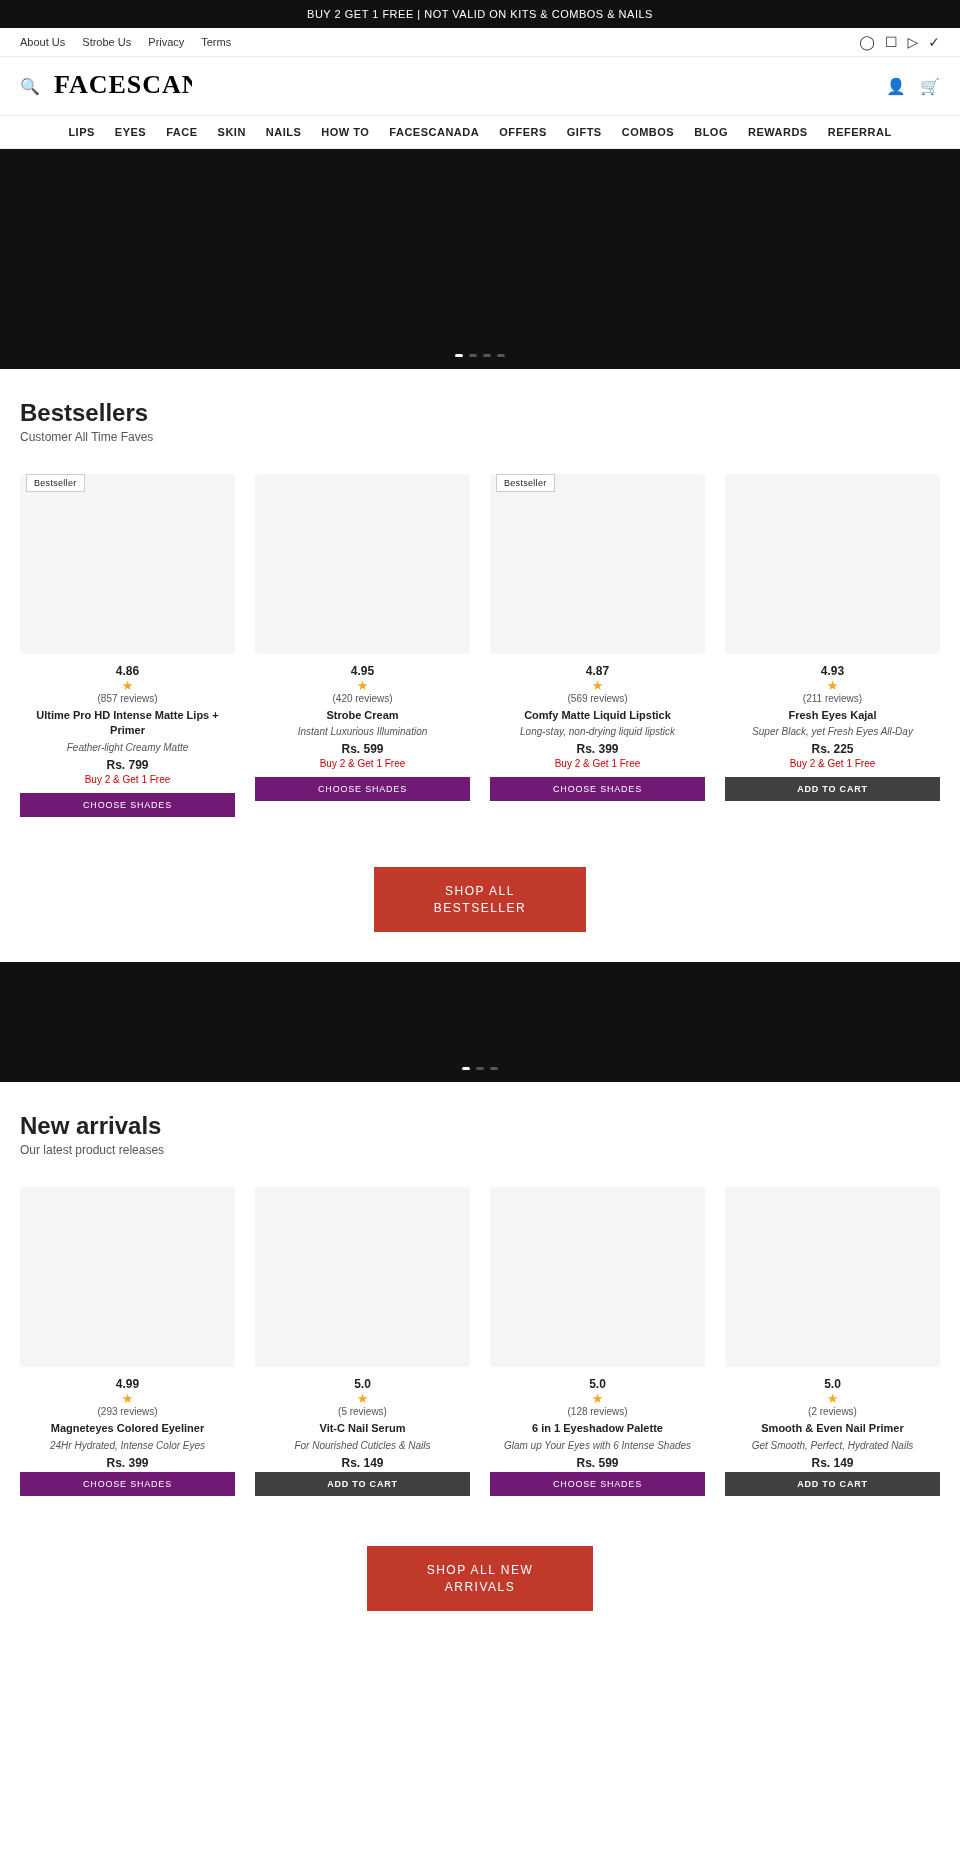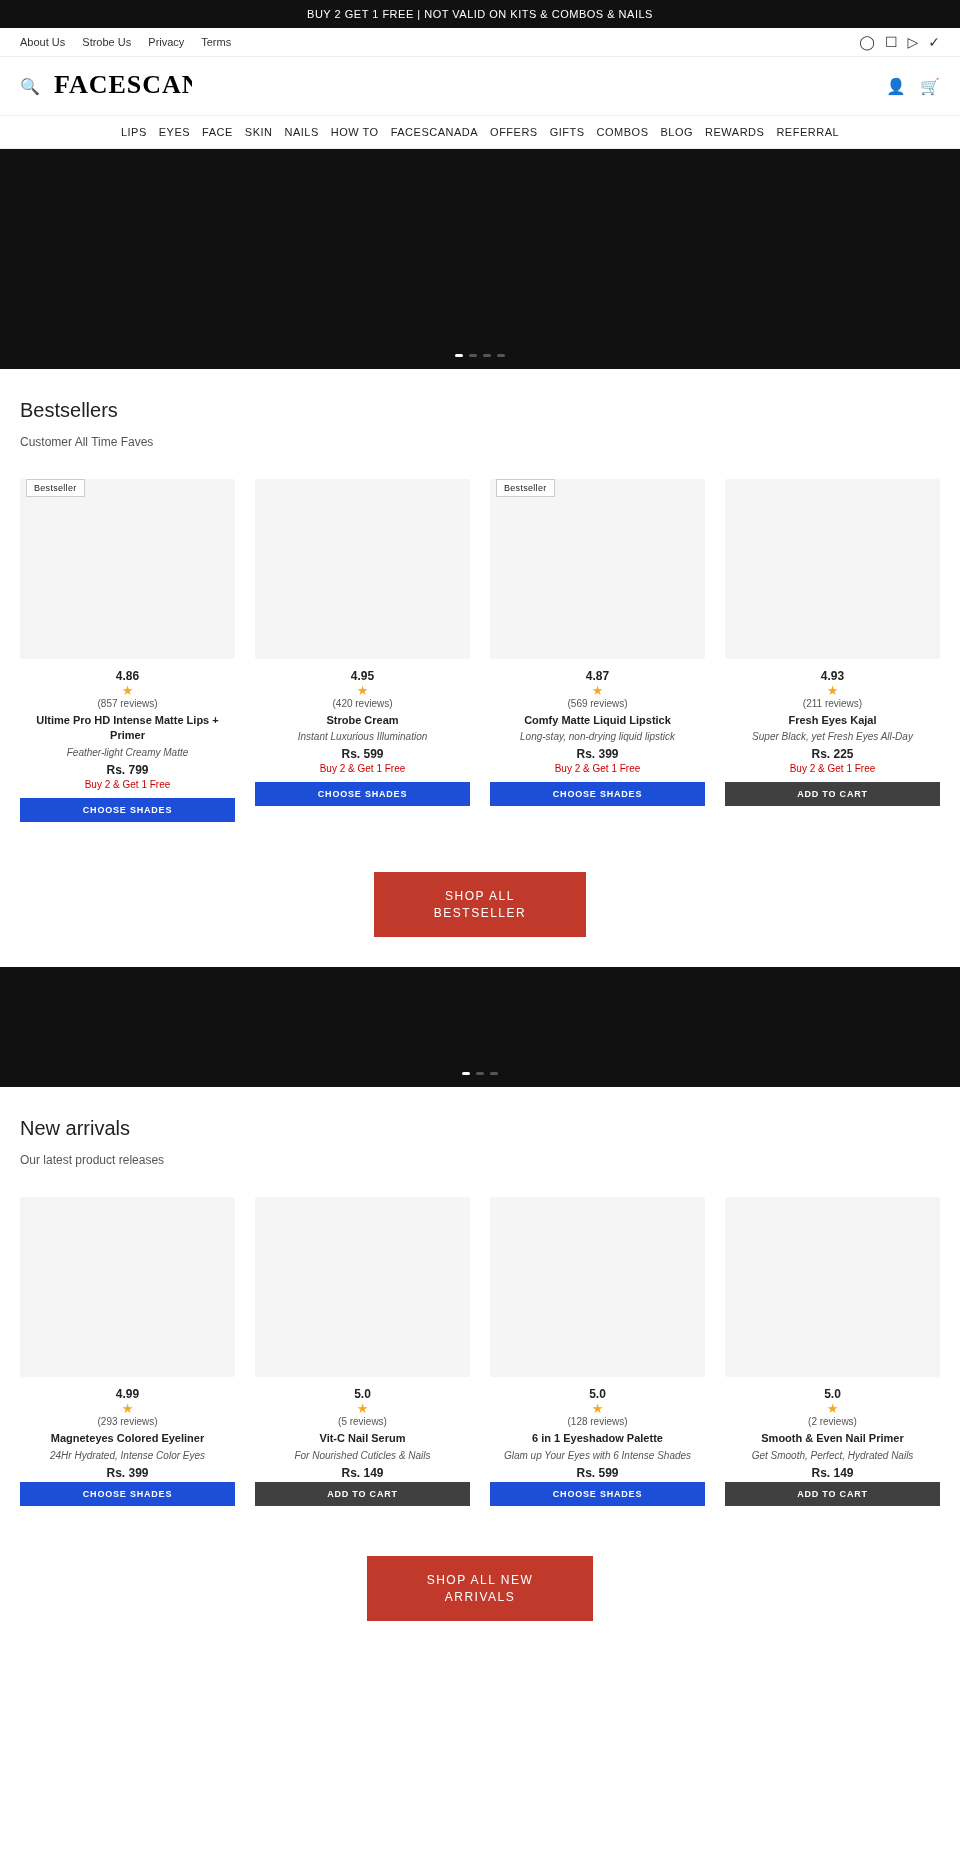--- a/index.html
+++ b/index.html
@@ -65,25 +65,25 @@
       align-items: center;
       gap: 14px;
       font-size: 13px;
     }
     .header-icon { font-size: 16px; cursor: pointer; }
 
     
     .main-nav {
       display: flex;
       justify-content: center;
-      gap: 12px;
+      gap: 20px;
       padding: 10px 0;
       border-bottom: 1px solid #eee;
       font-size: 11px;
-      font-weight: 400;
+      font-weight: 700;
       letter-spacing: 0.5px;
       align-items: flex-end;
     }
     .main-nav a {
       text-decoration: none;
       color: #222;
       cursor: pointer;
     }
 
     
@@ -114,27 +114,27 @@
       background: #555;
       border-radius: 2px;
     }
     .hero-dot.active { background: #fff; }
 
     
     .section-header {
       padding: 30px 20px 10px 20px;
     }
     .section-header h2 {
-      font-size: 20px;
-      font-weight: 400;
+      font-size: 24px;
+      font-weight: 700;
     }
     .section-header p {
       font-size: 12px;
       color: #555;
-      margin-top: 13px;
+      margin-top: 3px;
     }
 
     
     .product-grid {
       display: grid;
       grid-template-columns: repeat(4, 1fr);
       gap: 0;
       padding: 10px 10px 20px 10px;
     }
     .product-card {
@@ -197,26 +197,26 @@
       color: #222;
       margin-bottom: 2px;
     }
     .product-offer {
       font-size: 10px;
       color: #c00;
       margin-bottom: 8px;
       font-weight: 500;
     }
     .btn-choose-shades {
-      background: #1d4ed8;
+      background: #701a75;
       color: #fff;
       border: none;
       padding: 7px 14px;
       font-size: 9px;
-      font-weight: 700;
+      font-weight: 400;
       letter-spacing: 0.8px;
       cursor: pointer;
       width: 100%;
       text-align: center;
     }
     .btn-add-to-cart {
       background: #404040;
       color: #fff;
       border: none;
       padding: 7px 14px;

